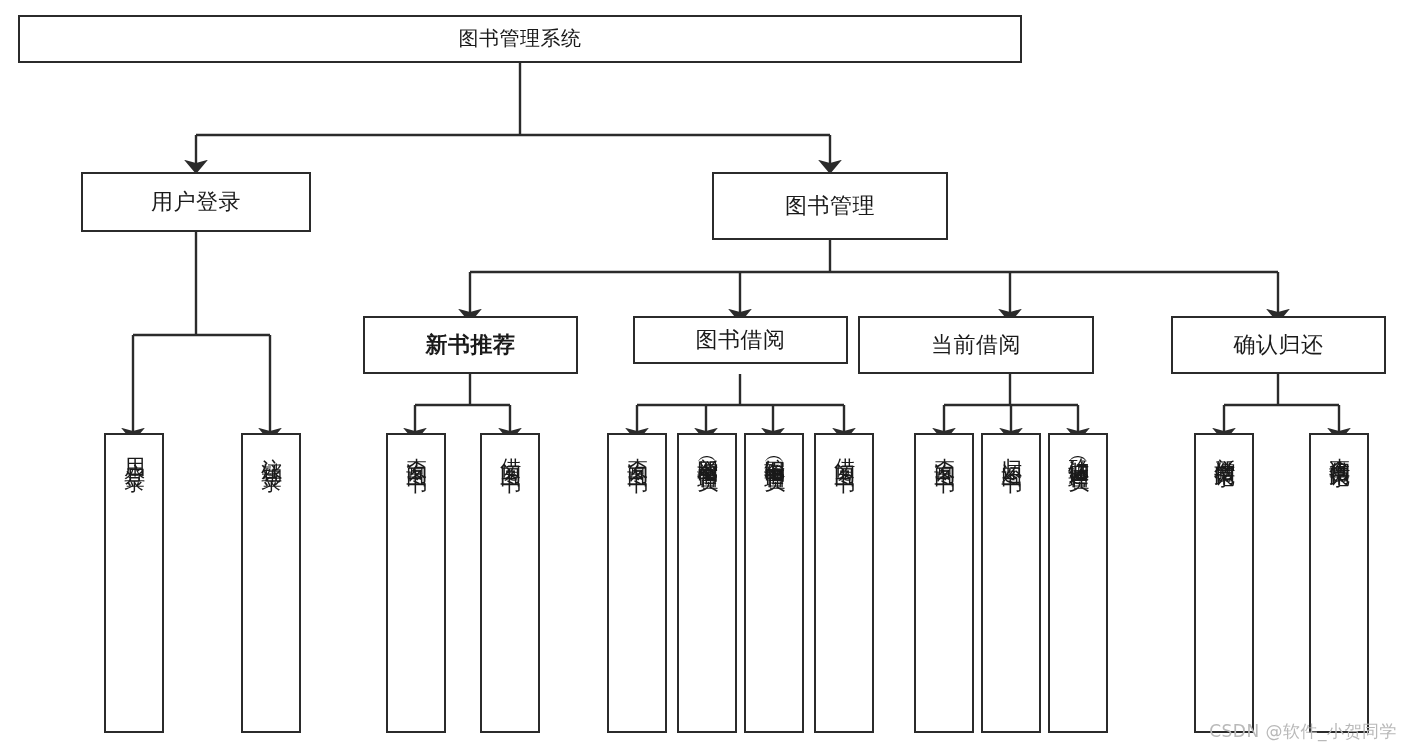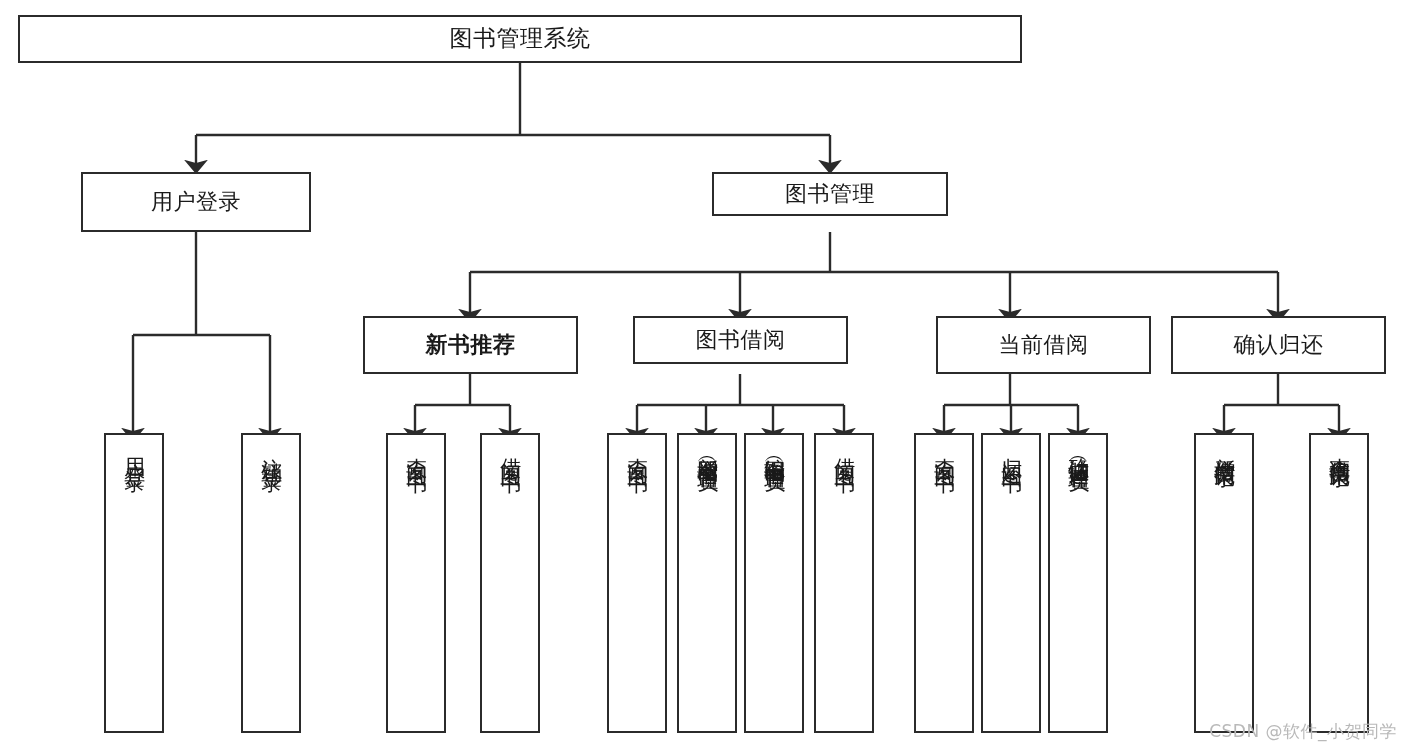--- a/index.html
+++ b/index.html
@@ -42,21 +42,21 @@
     text-align: center;
     line-height: 1.28;
     letter-spacing: 0.5px;
     white-space: pre;
   }
   
   .node.horiz .node-label {
     font-size: 22px;
   }
   .node.root .node-label {
-    font-size: 23px;
+    font-size: 20px;
   }
   
   .node.vert {
     align-items: flex-start;
     justify-content: center;
     padding-top: 6px;
   }
   .node.vert .node-label {
     writing-mode: vertical-rl;
     text-orientation: upright;
@@ -136,33 +136,33 @@
   </svg>
 
   <div class="node horiz root" style="left:18px; top:15px; width:1004px; height:48px;">
     <span class="node-label">图书管理系统</span>
   </div>
 
   <div class="node horiz" style="left:81px; top:172px; width:230px; height:60px;">
     <span class="node-label">用户登录</span>
   </div>
 
-  <div class="node horiz" style="left:712px; top:172px; width:236px; height:44px;align-items:center;">
+  <div class="node horiz" style="left:712px; top:172px; width:236px; height:68px;align-items:center;">
     <span class="node-label">图书管理</span>
   </div>
 
   <div class="node horiz" style="left:363px; top:316px; width:215px; height:58px;font-weight:bold;">
     <span class="node-label">新书推荐</span>
   </div>
 
   <div class="node horiz" style="left:633px; top:316px; width:215px; height:48px;">
     <span class="node-label">图书借阅</span>
   </div>
 
-  <div class="node horiz" style="left:936px; top:316px; width:215px; height:58px;">
+  <div class="node horiz" style="left:858px; top:316px; width:236px; height:58px;">
     <span class="node-label">当前借阅</span>
   </div>
 
   <div class="node horiz" style="left:1171px; top:316px; width:215px; height:58px;">
     <span class="node-label">确认归还</span>
   </div>
 
   <div class="node vert" style="left:104px; top:433px; width:60px; height:300px;">
     <span class="node-label">用户登录</span>
   </div>

